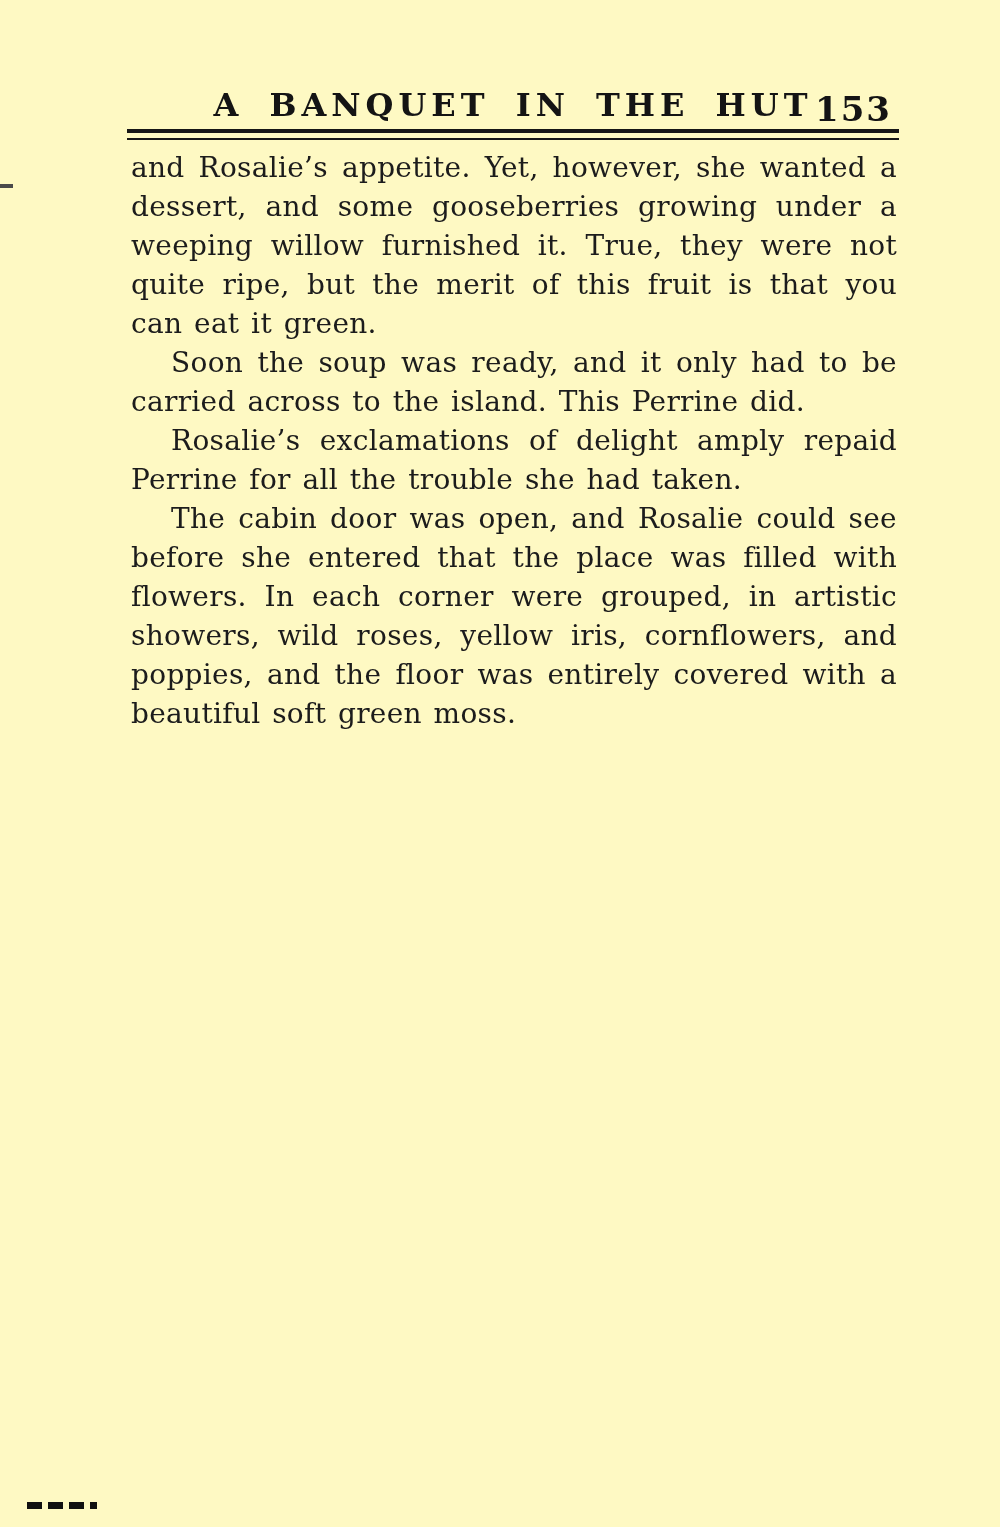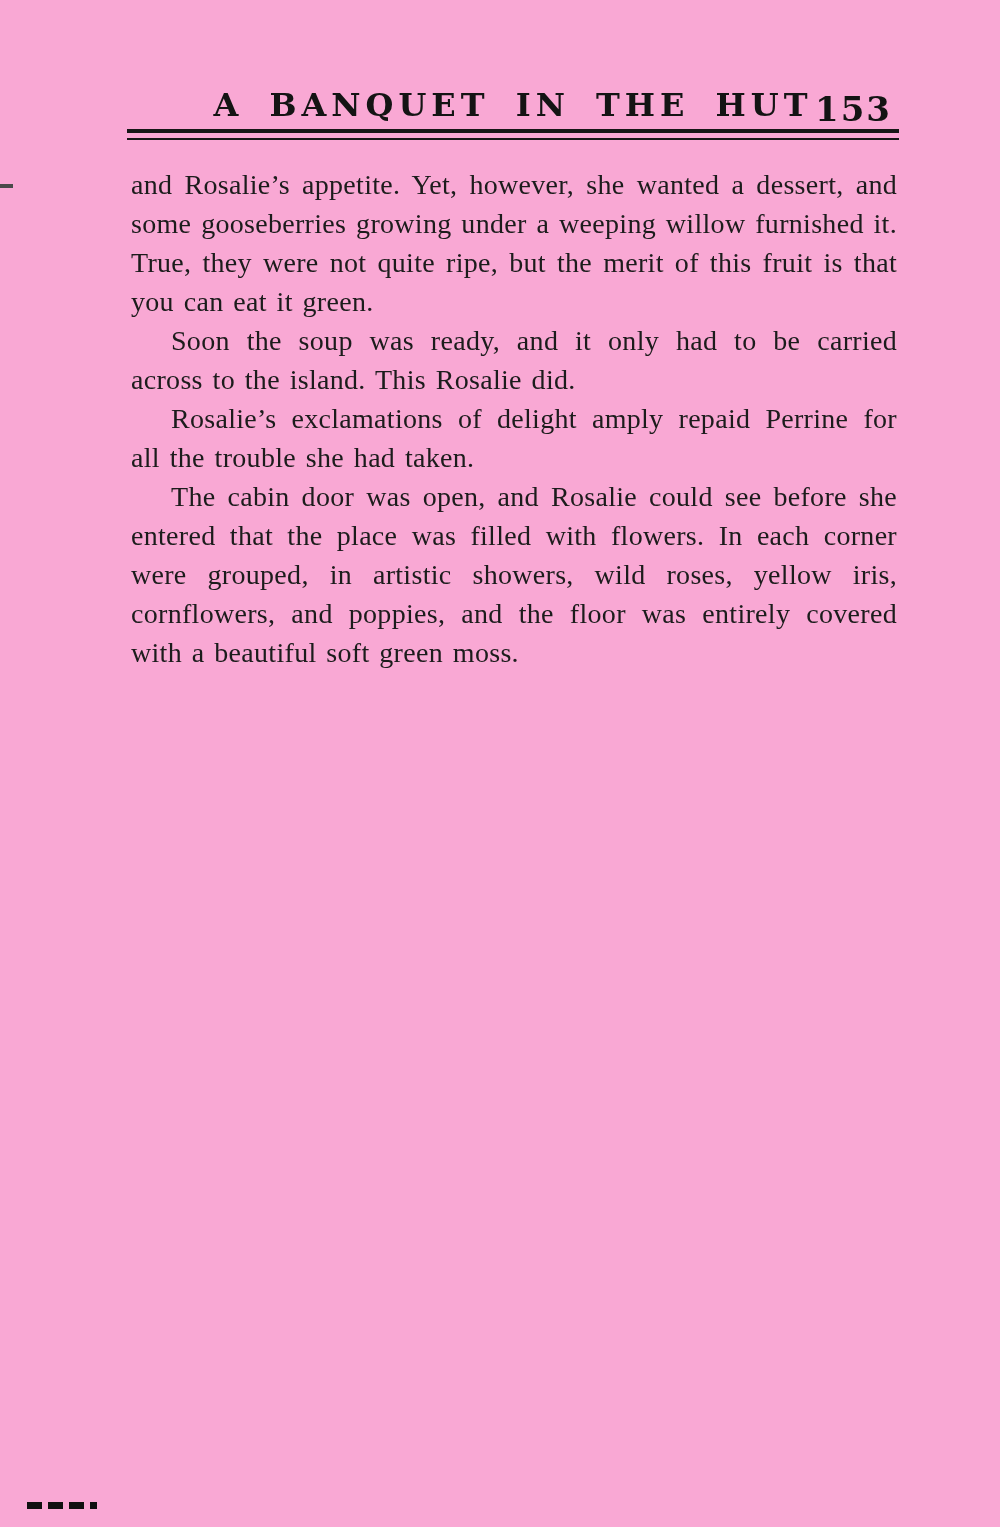--- a/index.html
+++ b/index.html
@@ -4,21 +4,21 @@
 <style>
   html, body {
     margin: 0;
     padding: 0;
     background: #ffffff;
   }
   .page {
     position: relative;
     width: 1000px;
     height: 1527px;
-    background: #f9a8d4;
+    background: #fef9c3;
     color: #1b1b1b;
     font-family: "DejaVu Serif", serif;
     overflow: hidden;
   }
   
   .running-head {
     position: absolute;
     top: 86px;
     left: 128px;
     width: 770px;
@@ -50,24 +50,23 @@
     top: 129px;
     left: 127px;
     width: 772px;
     height: 5px;
     border-top: 4px solid #161616;
     border-bottom: 2px solid #161616;
   }
   
   .body-text {
     position: absolute;
-    top: 165px;
+    top: 148px;
     left: 131px;
     width: 766px;
-    font-family: Liberation Serif, serif;
   }
   .body-text p {
     margin: 0;
     font-size: 28px;
     line-height: 39px;
     text-align: justify;
     letter-spacing: 0.3px;
     word-spacing: 2.5px;
     color: #1c1c1c;
   }
@@ -99,21 +98,21 @@
 
   <div class="running-head">
     <span class="chapter-title">A BANQUET IN THE HUT</span>
     <span class="page-number">153</span>
   </div>
 
   <div class="head-rule"></div>
 
   <div class="body-text">
     <p>and Rosalie’s appetite. Yet, however, she wanted a dessert, and some gooseberries growing under a weeping willow furnished it. True, they were not quite ripe, but the merit of this fruit is that you can eat it green.</p>
-    <p class="indent">Soon the soup was ready, and it only had to be carried across to the island. This Rosalie did.</p>
+    <p class="indent">Soon the soup was ready, and it only had to be carried across to the island. This Perrine did.</p>
     <p class="indent">Rosalie’s exclamations of delight amply repaid Perrine for all the trouble she had taken.</p>
     <p class="indent">The cabin door was open, and Rosalie could see before she entered that the place was filled with flowers. In each corner were grouped, in artistic showers, wild roses, yellow iris, cornflowers, and poppies, and the floor was entirely covered with a beautiful soft green moss.</p>
   </div>
 
   <div class="artifact-left-edge"></div>
   <div class="artifact-bottom-left"></div>
 
 </div>
 
 </body></html>

